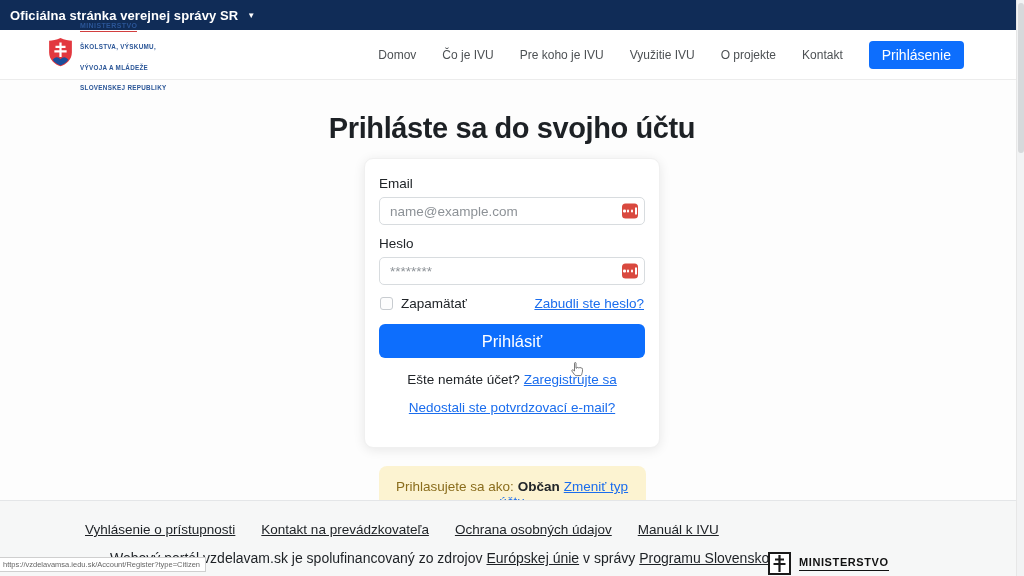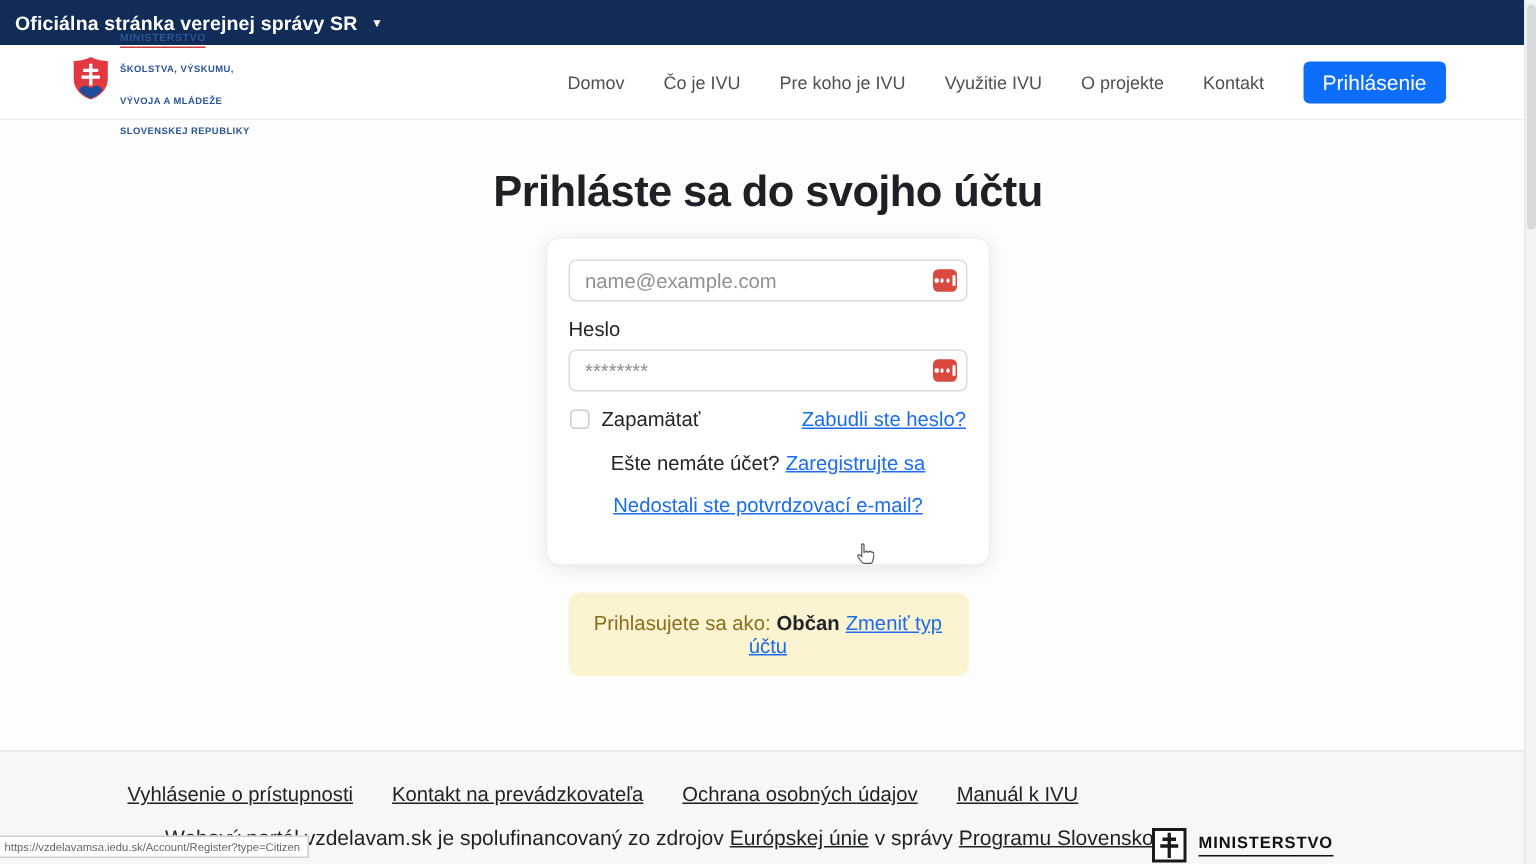--- a/index.html
+++ b/index.html
@@ -152,20 +152,21 @@
     <span class="nav-item">O projekte</span>
     <span class="nav-item">Kontakt</span>
     <button class="login-btn">Prihlásenie</button>
   </div>
 </div>
 
 <div class="main">
   <div class="page-title">Prihláste sa do svojho účtu</div>
 
   <div class="card">
+    <div class="field-label">Email</div>
     <div class="input-wrap">
       <input class="text-input" type="text" placeholder="name@example.com" style="">
       <span class="pm-icon">
           <i></i>
           <i></i>
           <i></i>
           <b></b>
         </span>
     </div>
 
@@ -181,20 +182,21 @@
     </div>
 
     <div class="remember-row">
       <span class="remember-left">
         <span class="checkbox"></span>
         <span>Zapamätať</span>
       </span>
       <span class="link">Zabudli ste heslo?</span>
     </div>
 
+    <button class="submit-btn">Prihlásiť</button>
 
     <div class="aux-line">
       <span class="sp">Ešte nemáte účet?</span><span class="link">Zaregistrujte sa</span>
     </div>
     <div class="aux-line">
       <span class="link">Nedostali ste potvrdzovací e-mail?</span>
     </div>
   </div>
 
   <div class="alert">

